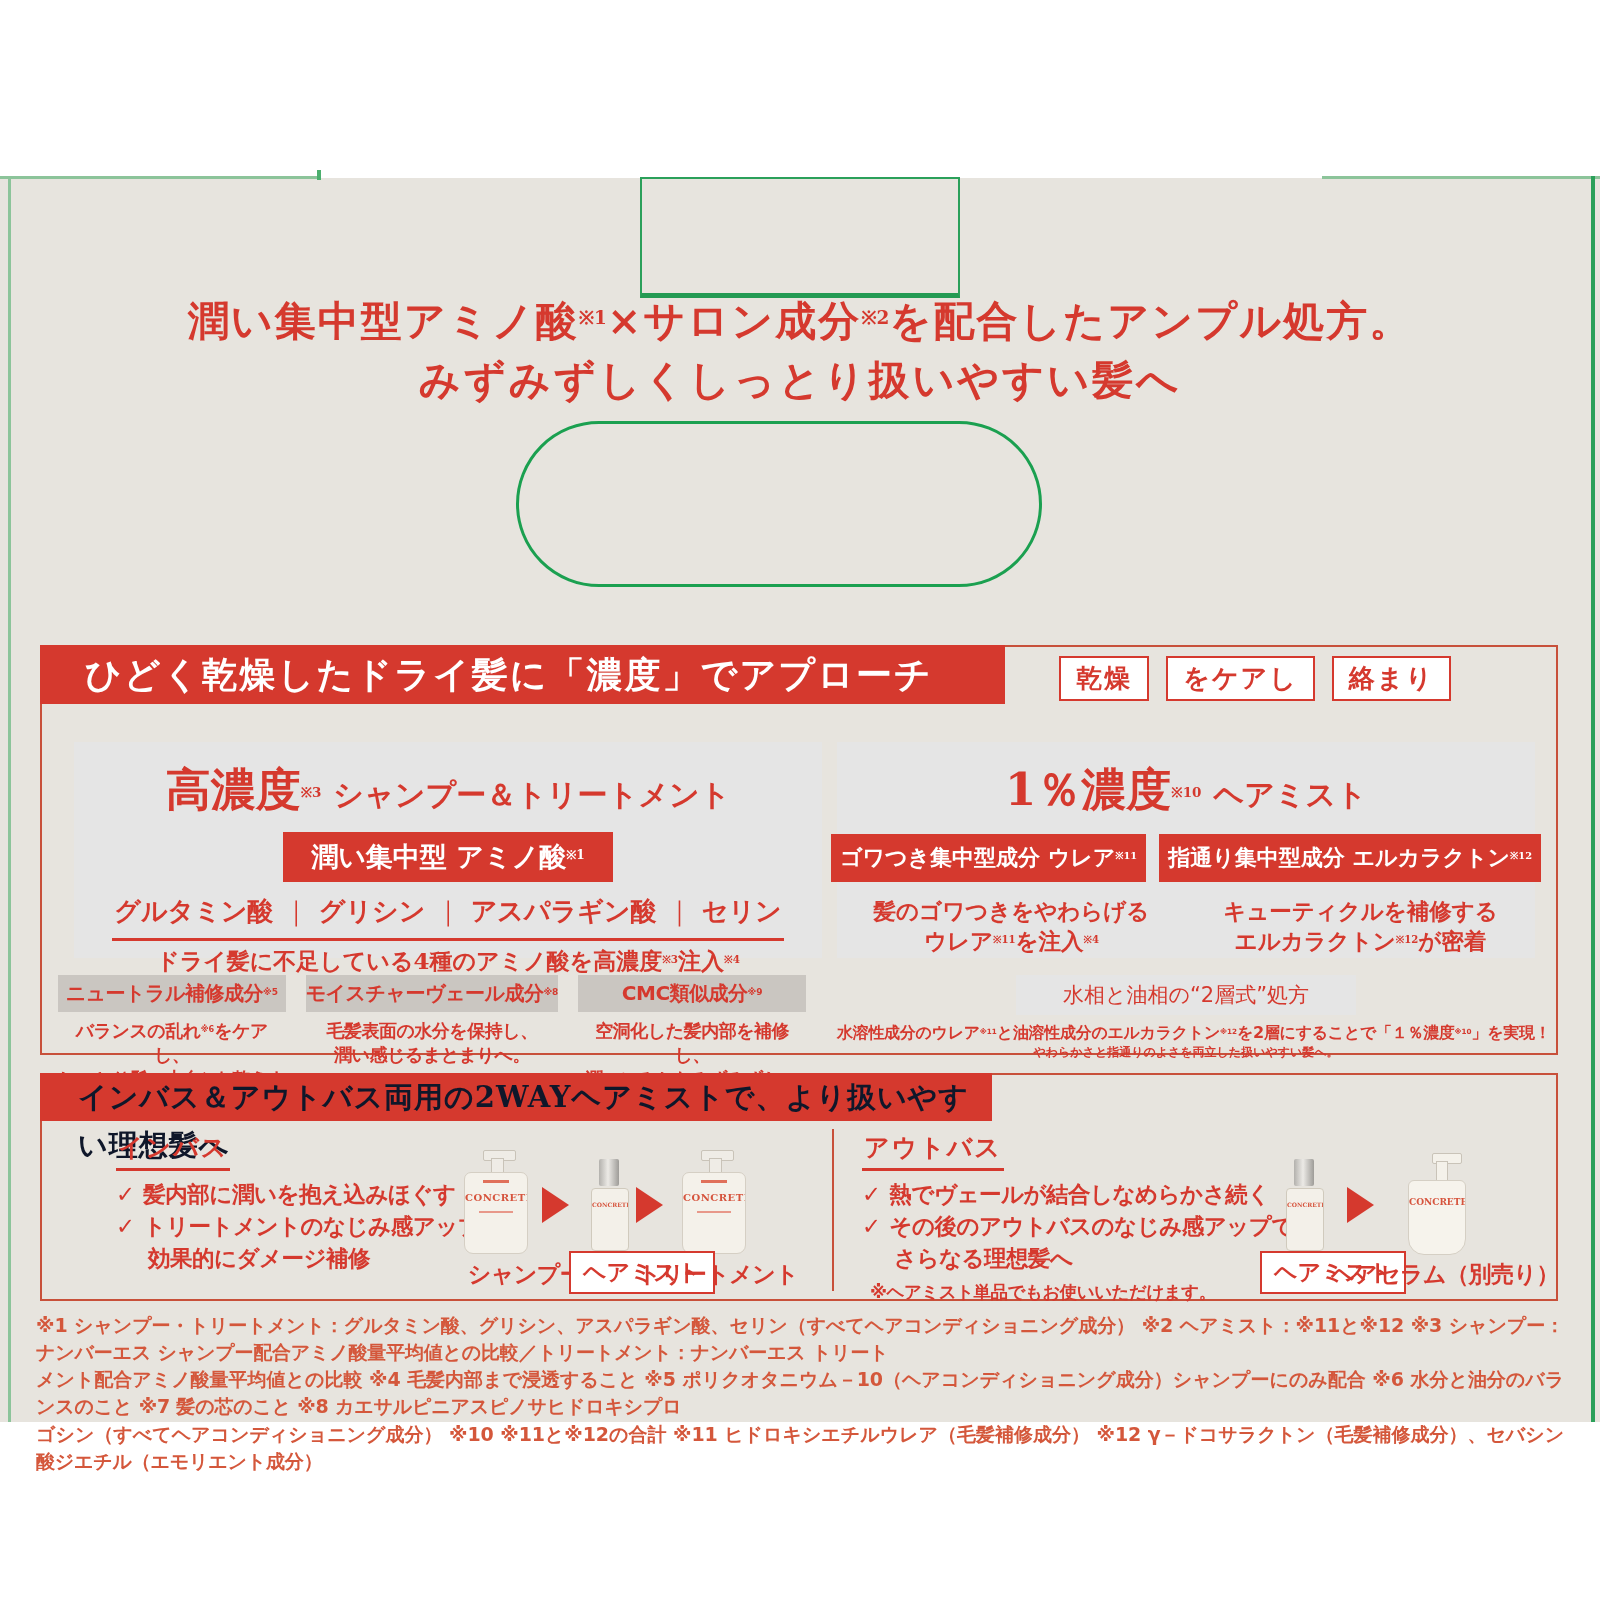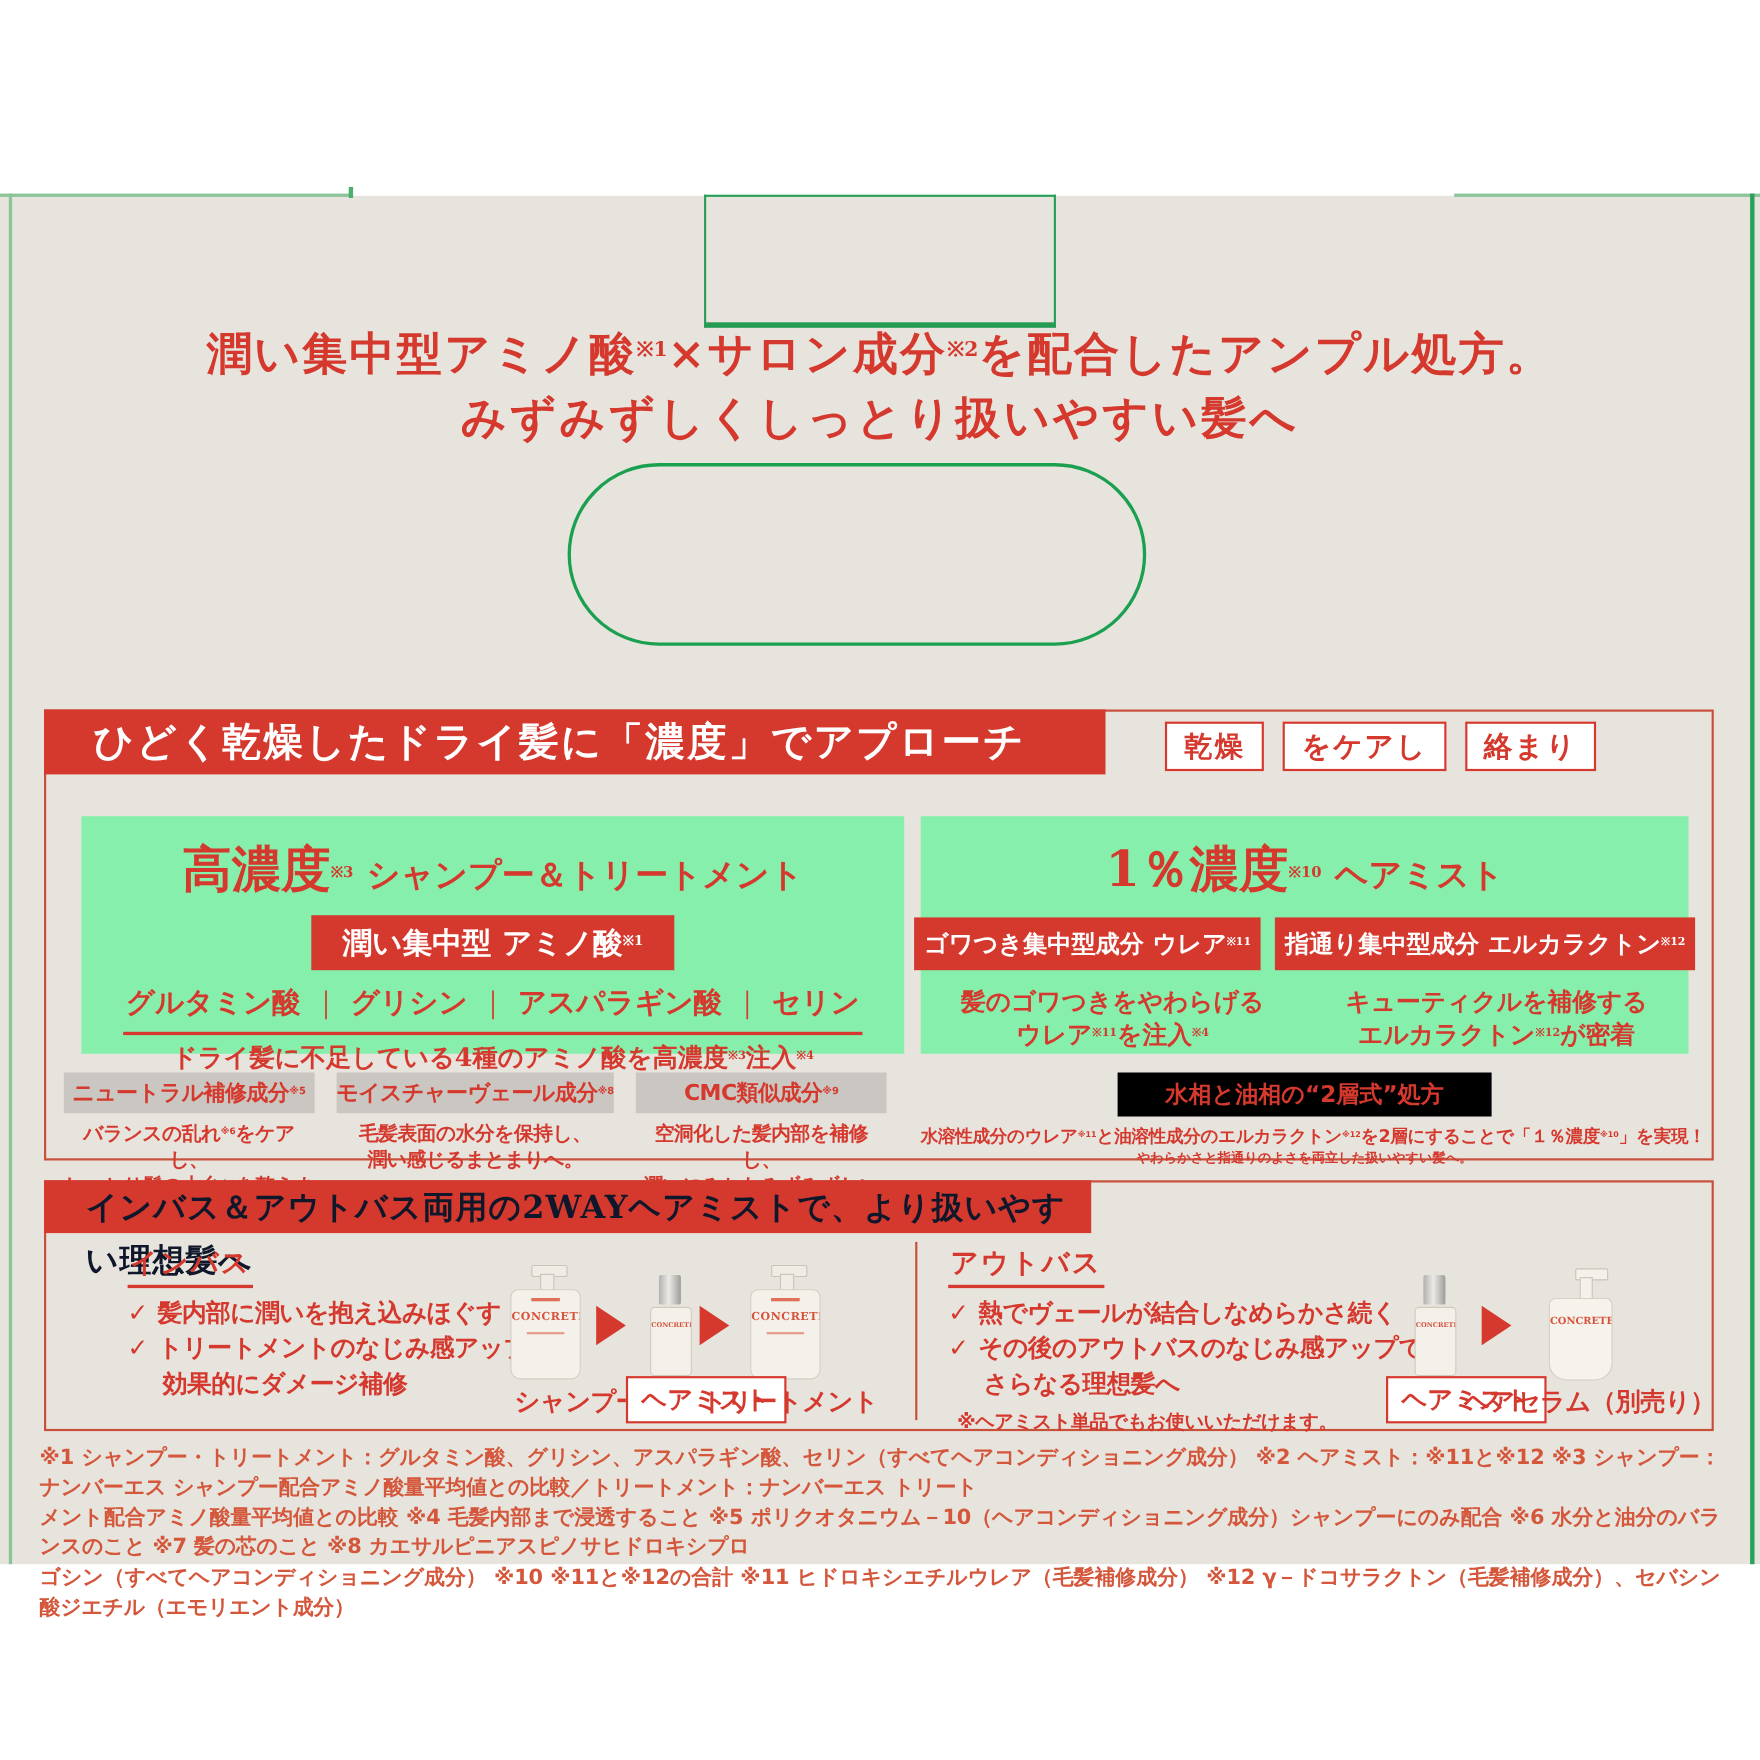--- a/index.html
+++ b/index.html
@@ -25,21 +25,21 @@
   .sup{font-size:0.45em;vertical-align:0.6em;letter-spacing:0;}
 
   
   .sec1{left:40px;top:645px;width:1518px;height:410px;border:2px solid #c8503a;box-sizing:border-box;}
   .banner1{position:absolute;left:-2px;top:-2px;width:965px;height:59px;background:#d5392e;color:#ffffff;
            font-size:36px;font-weight:bold;line-height:59px;padding-left:45px;letter-spacing:2px;box-sizing:border-box;}
   .tags{position:absolute;right:105px;top:9px;display:flex;gap:17px;}
   .tag{border:2px solid #d5392e;background:#ffffff;color:#d5392e;font-size:26px;font-weight:bold;
        padding:3px 15px;letter-spacing:2px;white-space:nowrap;}
 
-  .gb{position:absolute;top:95px;height:216px;background:#86efac;text-align:center;color:#d5392e;box-sizing:border-box;}
+  .gb{position:absolute;top:95px;height:216px;background:#e5e5e5;text-align:center;color:#d5392e;box-sizing:border-box;}
   .gb-left{left:32px;width:748px;}
   .gb-right{left:795px;width:698px;}
   .gb-title{padding-top:18px;font-weight:bold;font-size:30px;}
   .gb-title .big{font-size:45px;}
   .gb-title .rest{margin-left:12px;}
   .badge{display:inline-block;background:#d5392e;color:#ffffff;font-size:27px;font-weight:bold;
          padding:7px 28px;margin-top:12px;}
   .amino{margin-top:12px;font-size:26px;font-weight:bold;white-space:nowrap;}
   .amino .sep{font-weight:normal;margin:0 10px;}
   .rule{width:672px;margin:9px auto 0;border-top:3px solid #d5392e;}
@@ -48,21 +48,21 @@
   .badge2{background:#d5392e;color:#ffffff;font-size:22px;font-weight:bold;padding:9px 9px;white-space:nowrap;}
   .rdescs{display:flex;margin-top:14px;}
   .rdesc{flex:1;font-size:22.5px;font-weight:bold;line-height:1.35;}
 
   .comps{position:absolute;left:16px;top:328px;width:748px;display:flex;gap:20px;text-align:center;color:#d5392e;}
   .comp{flex:1;}
   .comp-label{background:#cac6c1;font-size:20px;font-weight:bold;padding:5px 0;letter-spacing:-0.5px;white-space:nowrap;}
   .comp-desc{margin-top:7px;font-size:18px;font-weight:bold;line-height:1.32;letter-spacing:-0.5px;}
 
   .twolayer{position:absolute;left:795px;top:328px;width:698px;text-align:center;color:#d5392e;}
-  .tl-label{background:#000000;width:340px;margin:0 auto;font-size:21px;font-weight:bold;padding:6px 0;}
+  .tl-label{background:#e5e5e5;width:340px;margin:0 auto;font-size:21px;font-weight:normal;padding:6px 0;}
   .tl-desc{margin-top:7px;font-size:16px;font-weight:bold;line-height:1.4;letter-spacing:-0.3px;white-space:nowrap;}
   .tl-desc2{font-size:12px;font-weight:bold;line-height:1.4;}
 
   
   .sec2{left:40px;top:1073px;width:1518px;height:228px;border:2px solid #c8503a;box-sizing:border-box;}
   .banner2{position:absolute;left:-2px;top:-2px;width:952px;height:48px;background:#d5392e;color:#0f172a;
            font-size:29px;font-weight:bold;line-height:48px;padding-left:38px;letter-spacing:1px;box-sizing:border-box;}
   .col{position:absolute;top:56px;color:#d5392e;}
   .col-in{left:74px;}
   .col-out{left:820px;}

